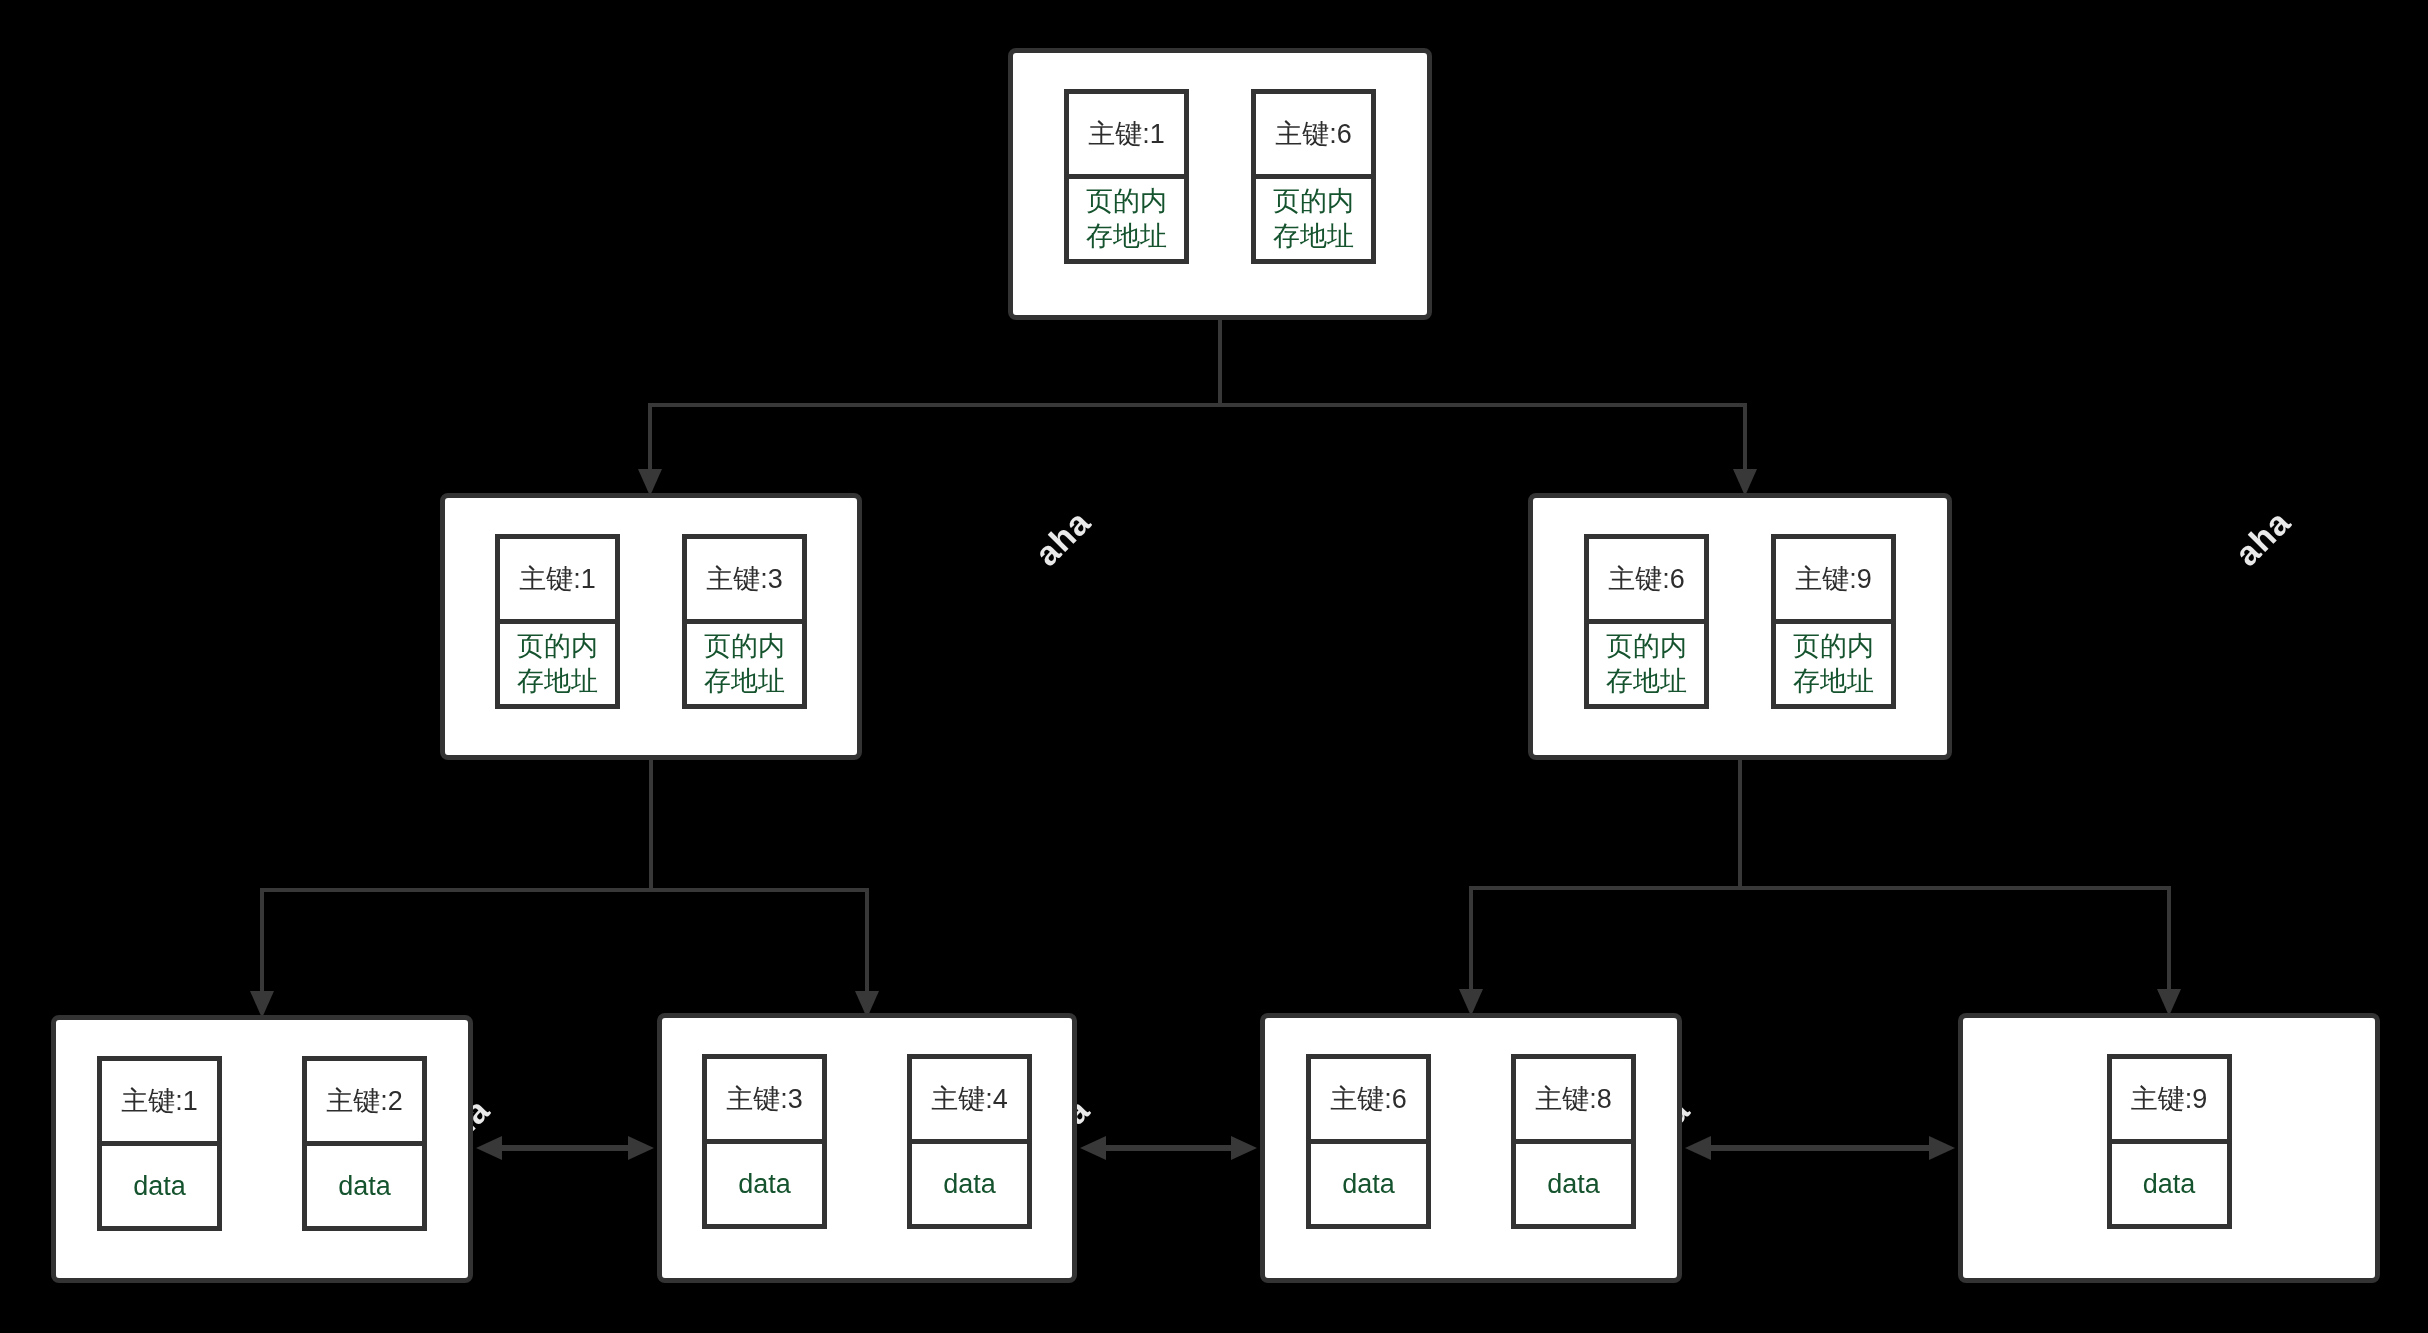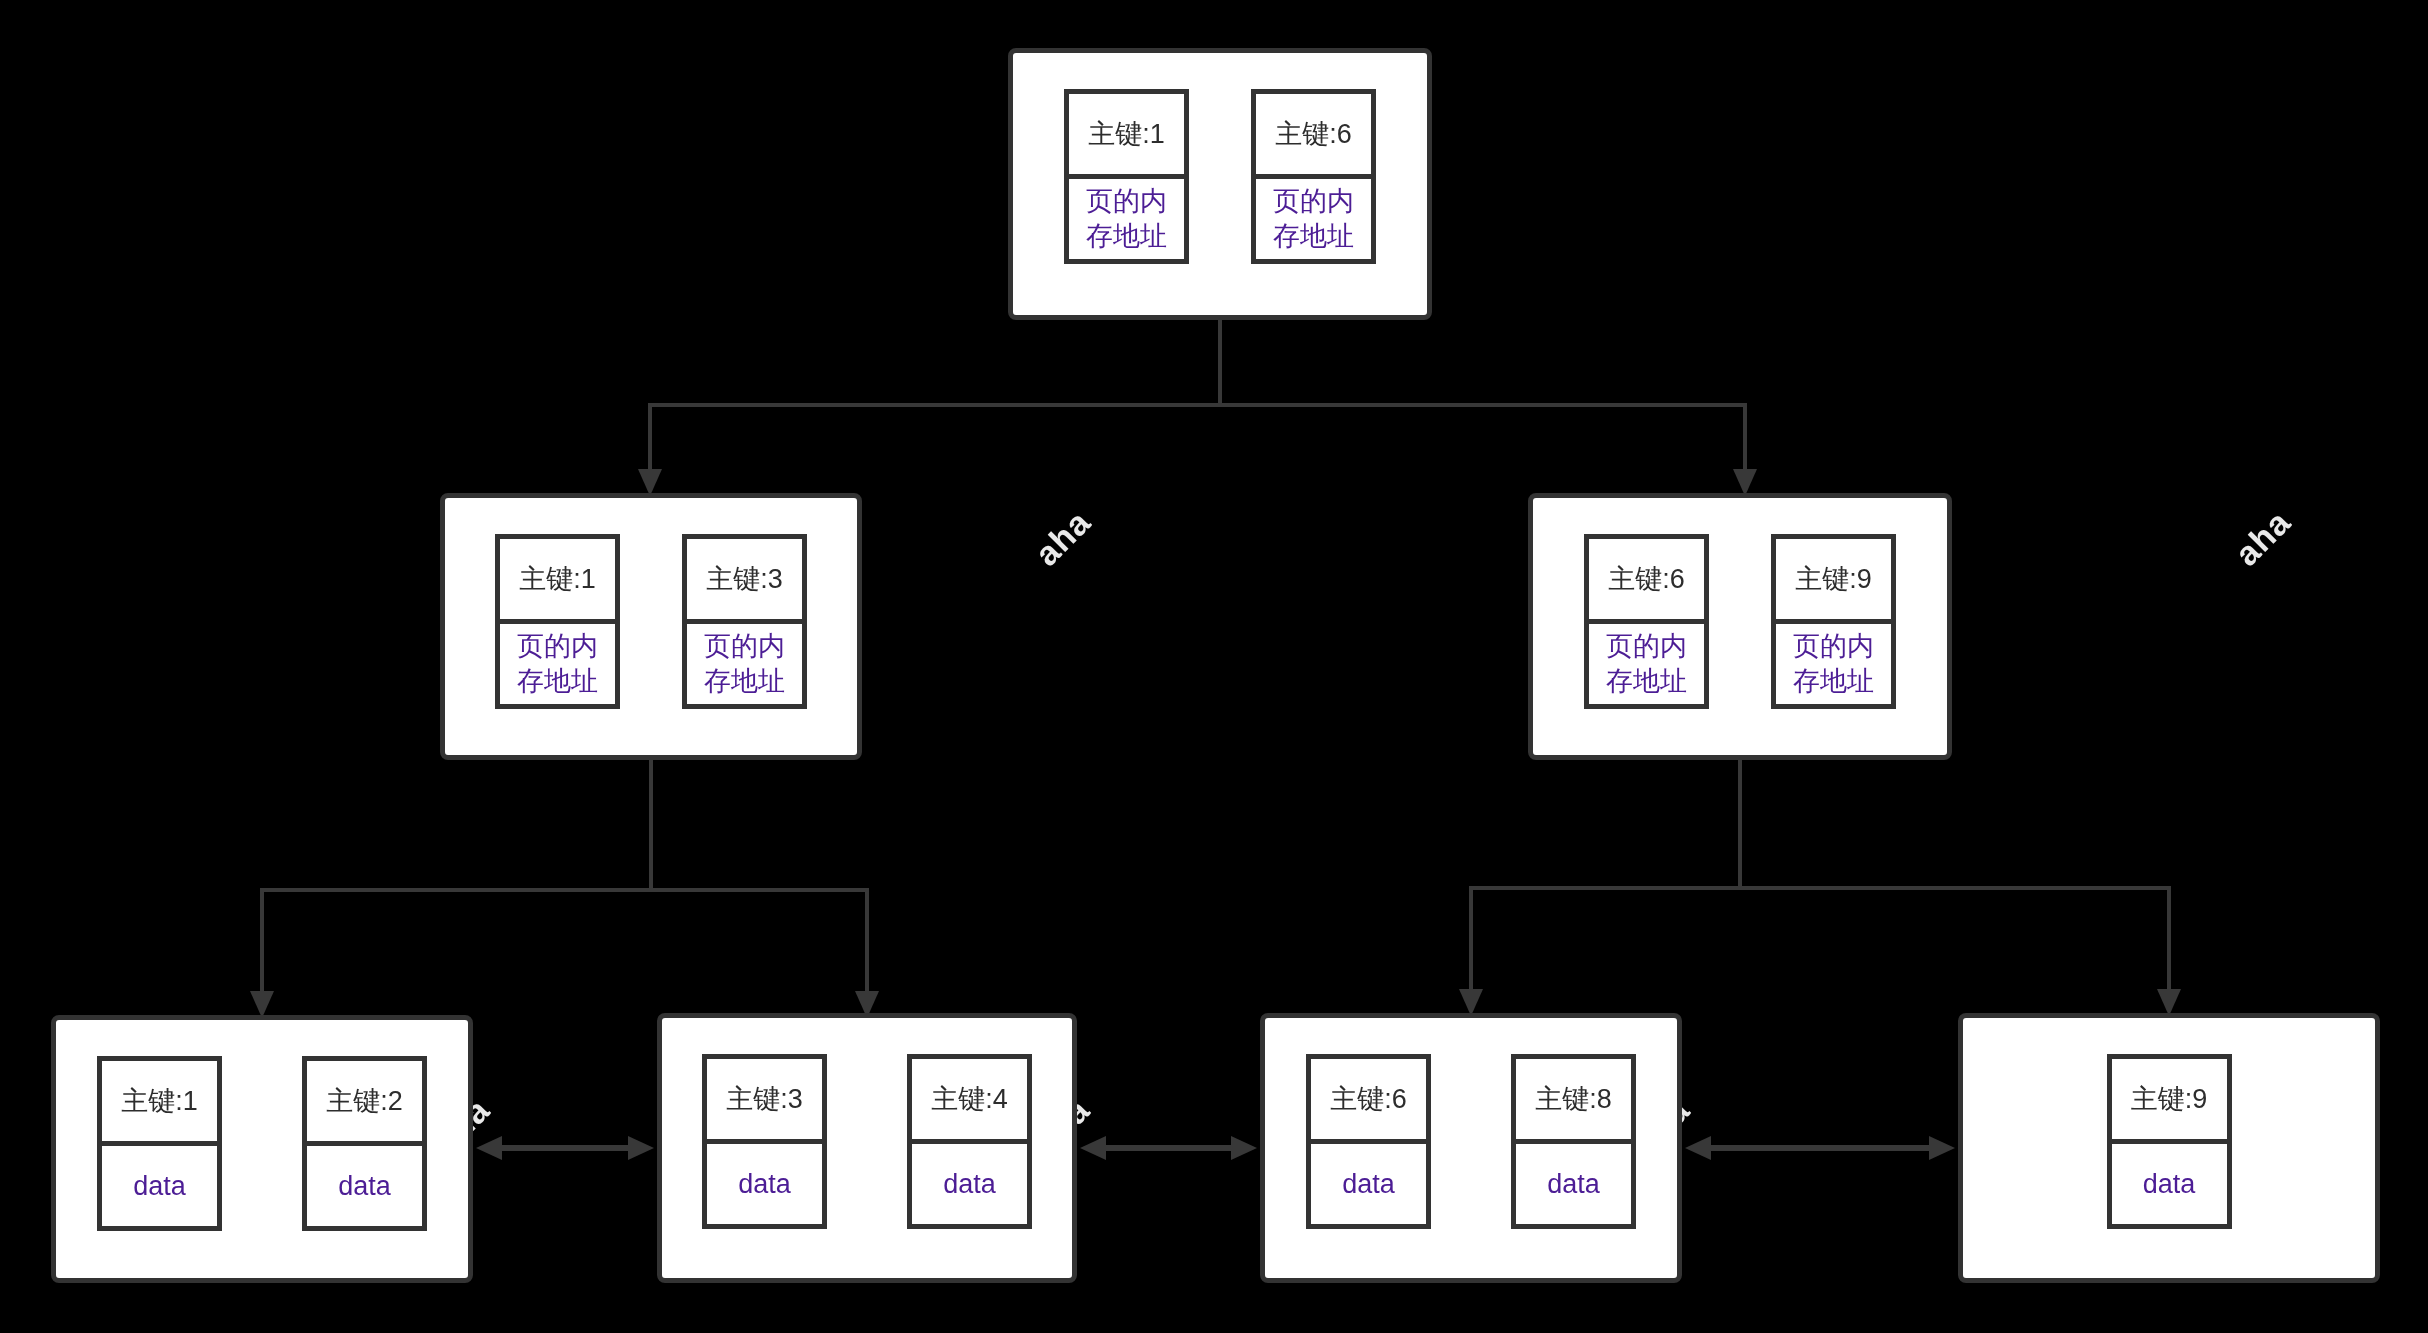--- a/index.html
+++ b/index.html
@@ -51,21 +51,21 @@
     font-size:27px;color:#2d2d2d;
     white-space:nowrap;
   }
   .sbox{
     height:90px;
     border:5px solid #333333;
     box-sizing:border-box;
     margin-top:-5px;
     background:#ffffff;
     display:flex;align-items:center;justify-content:center;
-    font-size:27px;color:#4c1d95;
+    font-size:27px;color:#14532d;
     text-align:center;
   }
   .sbox .wrap3{
     display:block;
     width:84px;
     line-height:1.3;
     word-break:break-all;
   }
 </style>
 </head>

